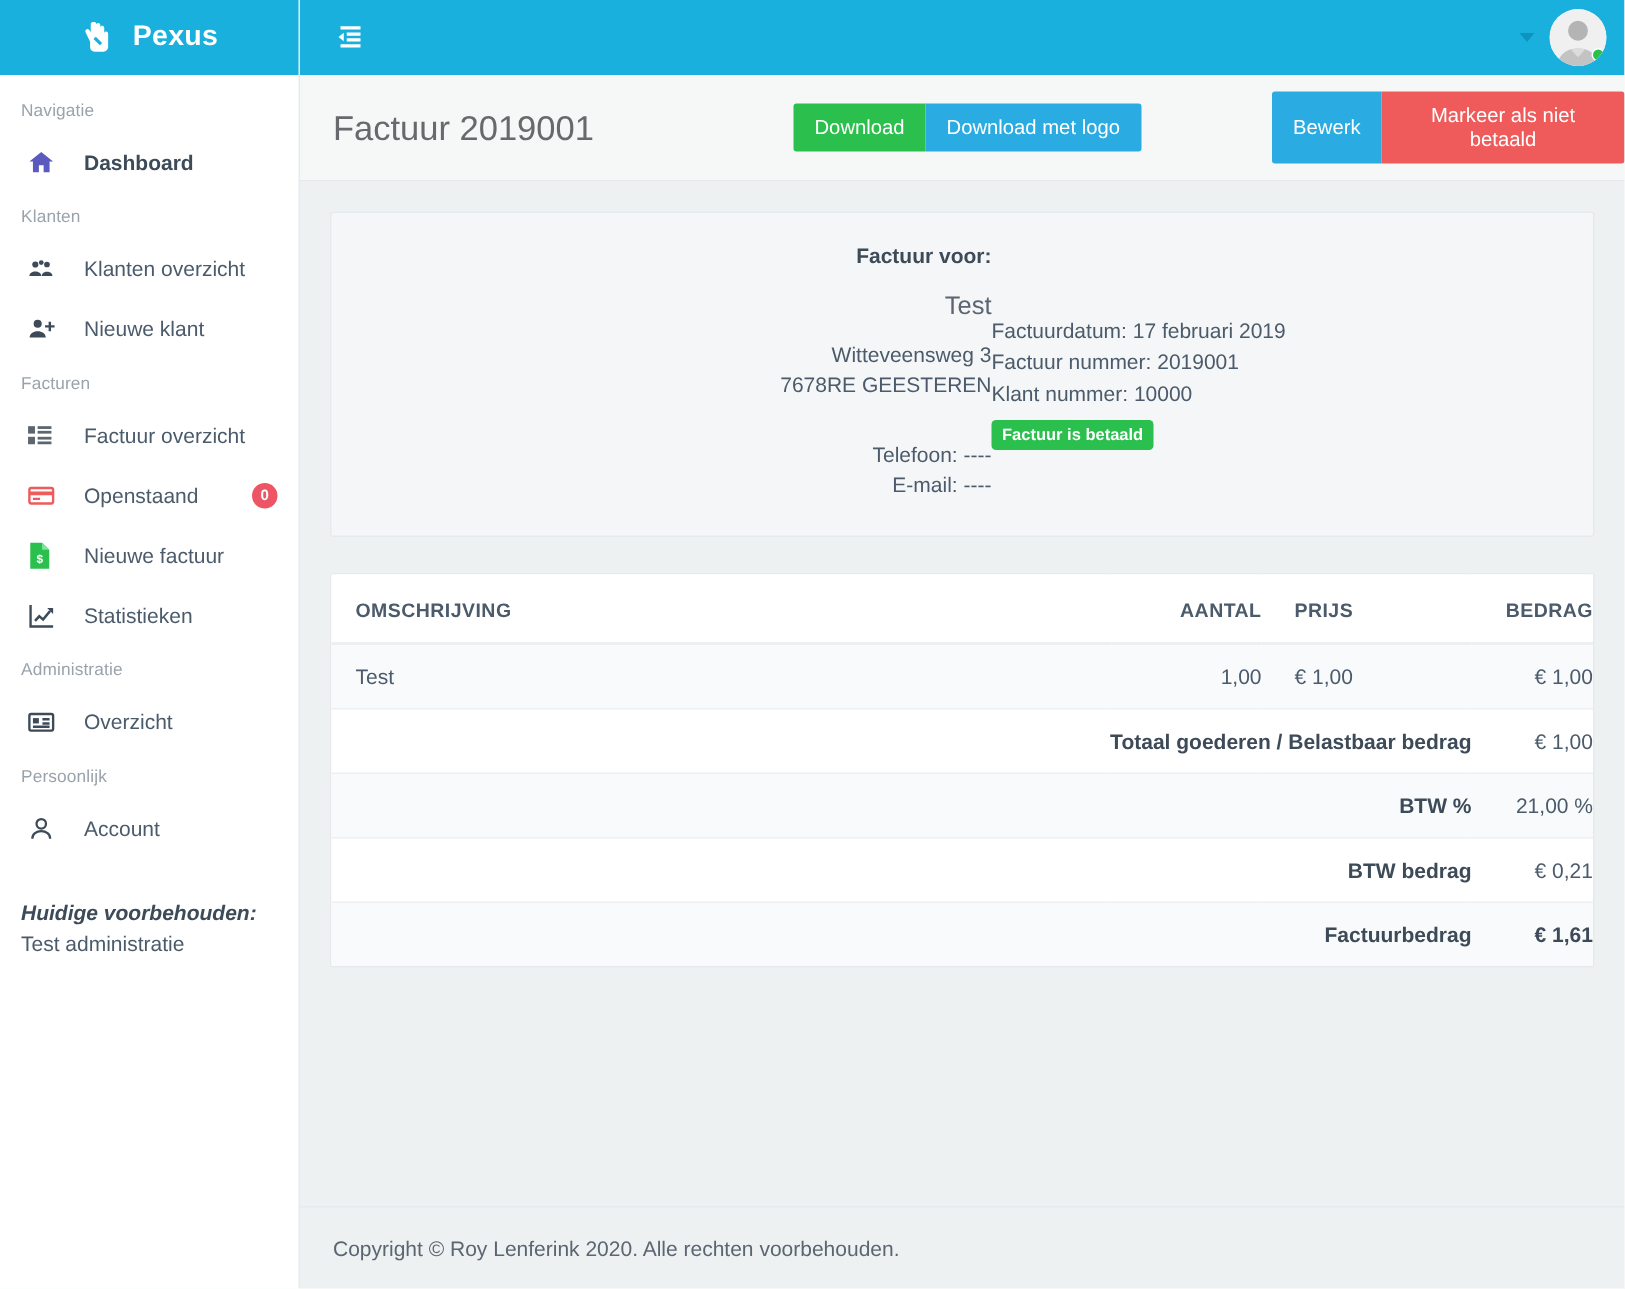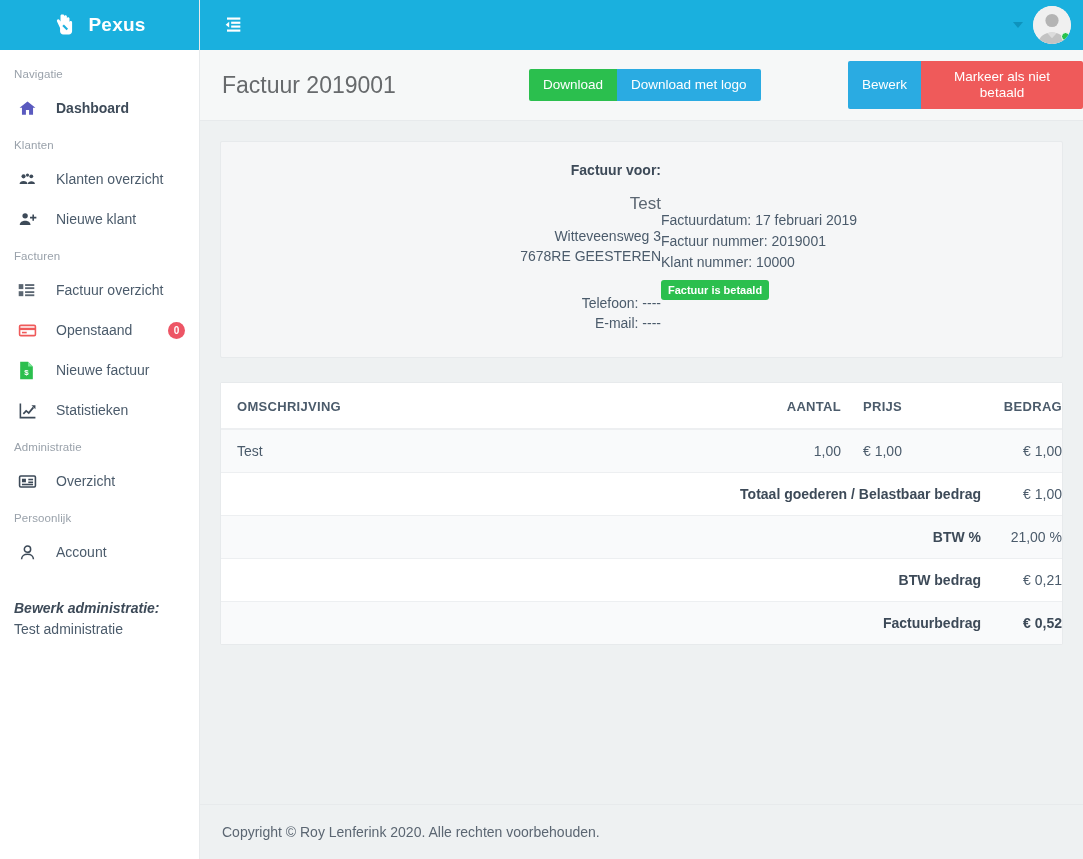--- a/index.html
+++ b/index.html
@@ -278,21 +278,21 @@
         <span class="ico">
           <svg width="19" height="19" viewBox="0 0 24 24" fill="none" stroke="#3d4a58" stroke-width="1.9">
             <circle cx="12" cy="7.8" r="4"></circle>
             <path d="M4.5 20.5c0-4.1 3.4-6.4 7.5-6.4s7.5 2.3 7.5 6.4"></path>
           </svg>
         </span>
         <span class="lbl">Account</span>
       </a>
 
       <div class="admin-block">
-        <div class="cur">Bewerk administratie:</div>
+        <div class="cur">Huidige voorbehouden:</div>
         <div>Test administratie</div>
       </div>
     </nav>
   </aside>
 
   <section class="content">
 
     <header class="topbar">
       <span class="toggle-icon">
         <svg width="20" height="20" viewBox="0 0 24 24" fill="#ffffff">
@@ -378,21 +378,21 @@
             <tr>
               <td class="c-desc sumlabel" colspan="3">BTW %</td>
               <td class="c-bedrag">21,00 %</td>
             </tr>
             <tr>
               <td class="c-desc sumlabel" colspan="3">BTW bedrag</td>
               <td class="c-bedrag">€ 0,21</td>
             </tr>
             <tr>
               <td class="c-desc sumlabel" colspan="3">Factuurbedrag</td>
-              <td class="c-bedrag bold-amt">€ 0,52</td>
+              <td class="c-bedrag bold-amt">€ 1,61</td>
             </tr>
           </tbody>
         </table>
       </div>
 
     </div>
 
     <footer class="footer">
       <span>Copyright © Roy Lenferink 2020. Alle rechten voorbehouden.</span>
     </footer>

